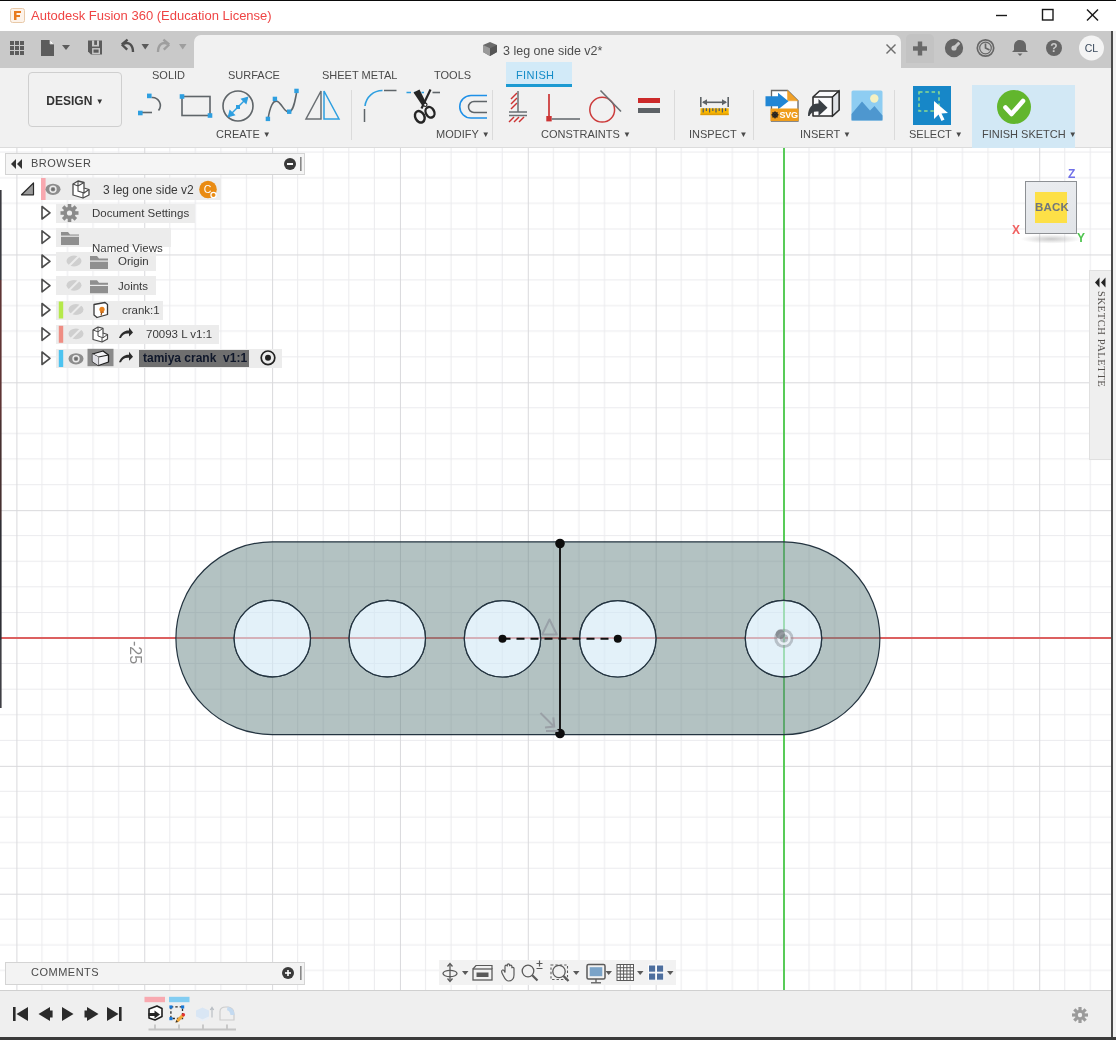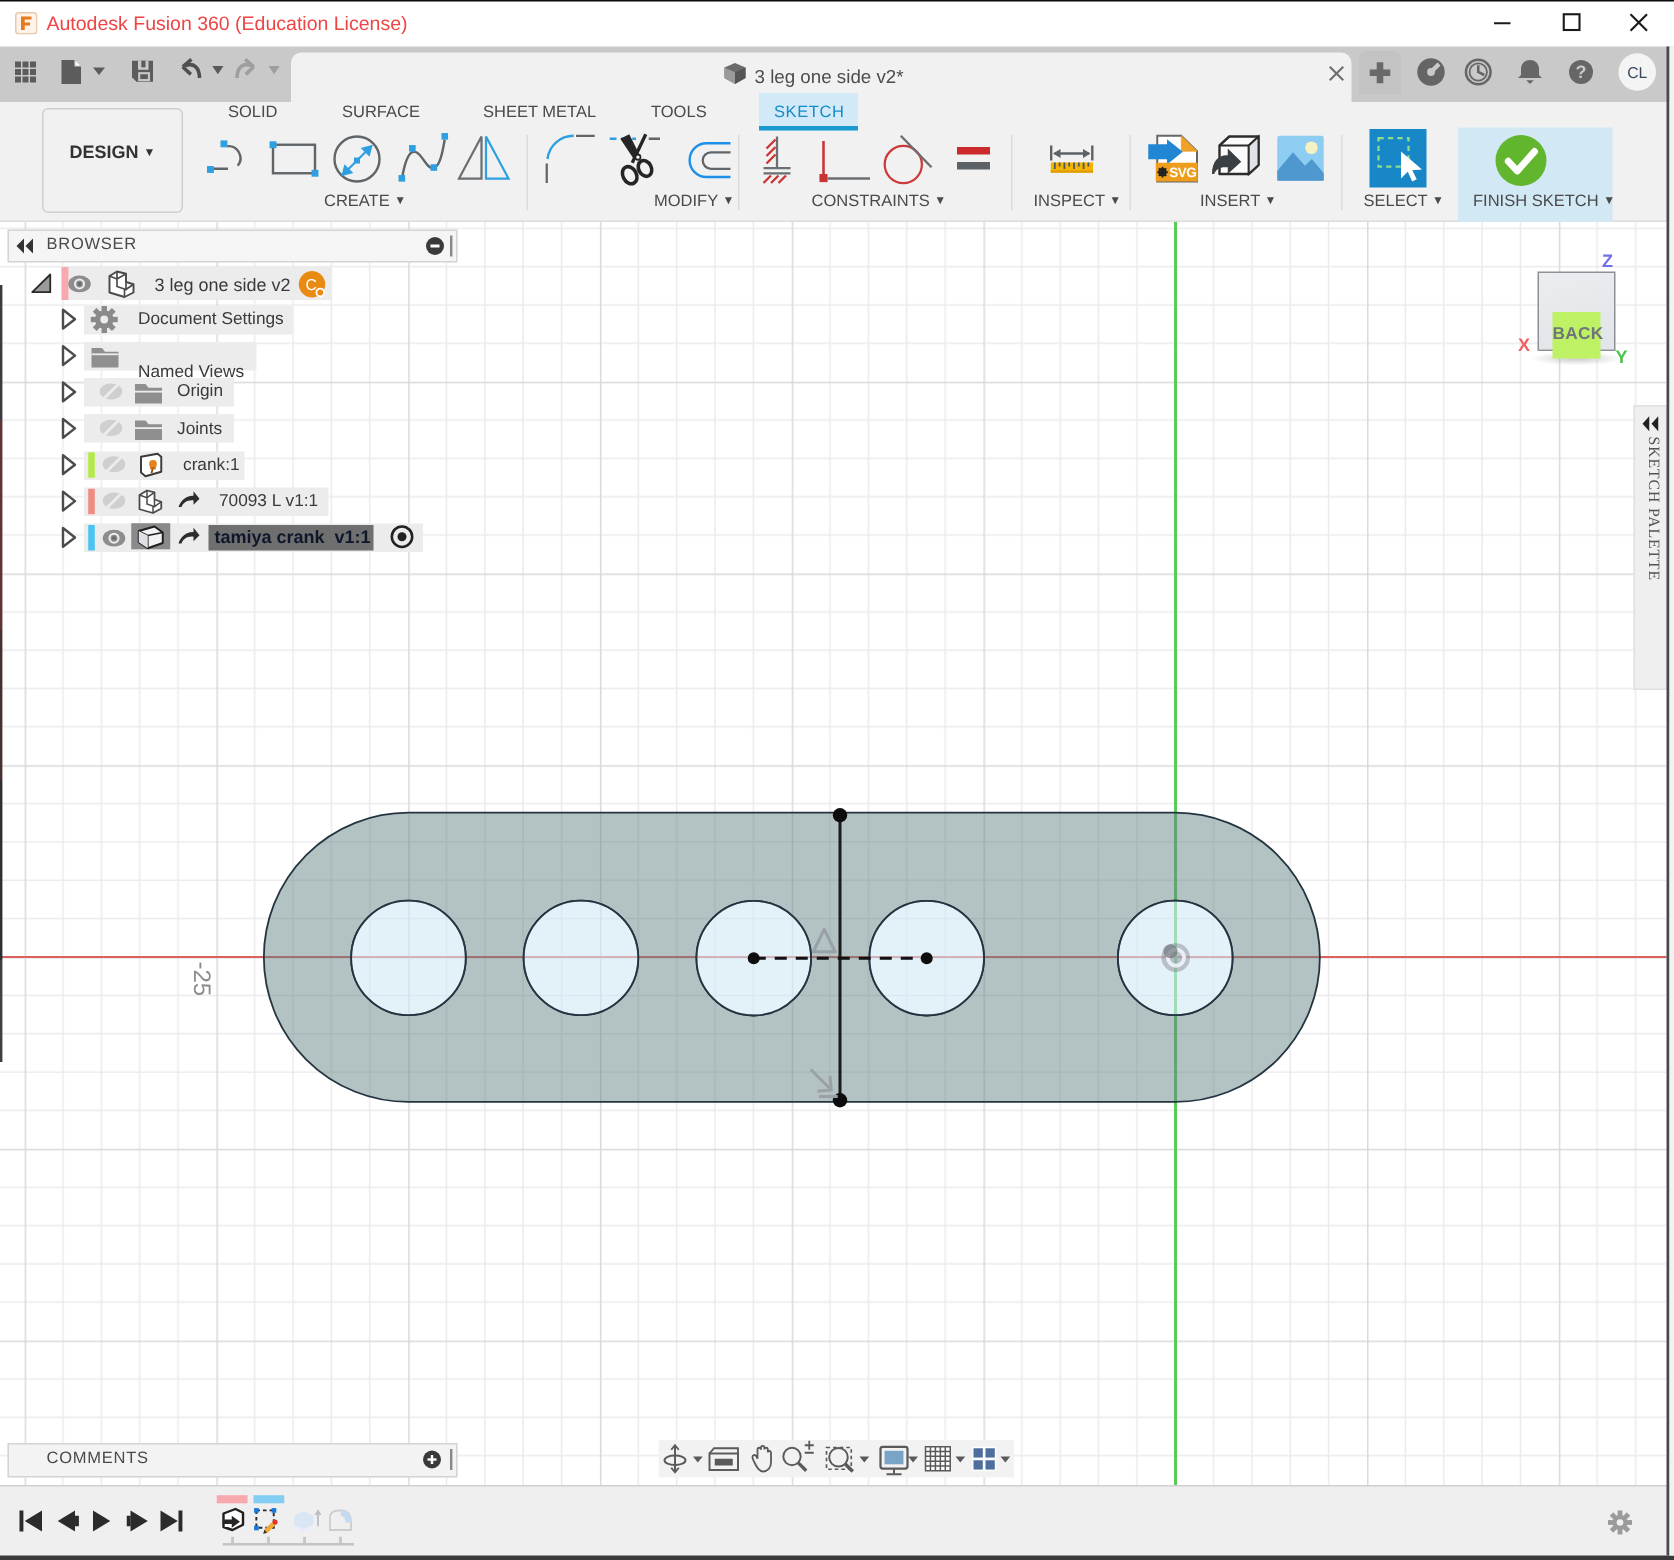--- a/index.html
+++ b/index.html
@@ -166,23 +166,23 @@
     <circle cx="114" cy="14" r="8" fill="#666"></circle>
     <text x="114" y="18.2" font-size="12" font-weight="bold" fill="#c9c9c9" text-anchor="middle">?</text>
 
     <circle cx="151.5" cy="14" r="12.5" fill="#f4f4f4"></circle>
     <text x="151.5" y="18" font-size="10.5" fill="#39495c" text-anchor="middle">CL</text>
   </svg>
 
   <div class="abs" style="left:0;top:68px;width:1111px;height:80px;background:#f1f1f1;border-bottom:1px solid #dcdcdc;"></div>
   <div class="abs" style="left:506px;top:62px;width:66px;height:25px;background:#d2eaf8;"></div>
   <div class="abs" style="left:506px;top:84px;width:66px;height:3px;background:#1b9ad2;"></div>
-  <div class="abs" style="left:516px;top:69px;font-size:11px;color:#148cc8;letter-spacing:0.4px;">SKETCH</div>
+  <div class="abs" style="left:516px;top:69px;font-size:11px;color:#148cc8;letter-spacing:0.4px;">FINISH</div>
   <div class="abs" style="left:972px;top:85px;width:103px;height:63px;background:#d2e8f5;"></div>
-  <div class="abs" style="left:28px;top:72px;width:94px;height:70px;border:1px solid #cfcfcf;border-radius:4px;font-size:12px;font-weight:bold;color:#333;text-align:center;line-height:57px;">DESIGN <span class="car">▼</span></div>
+  <div class="abs" style="left:28px;top:72px;width:94px;height:55px;border:1px solid #cfcfcf;border-radius:4px;font-size:12px;font-weight:bold;color:#333;text-align:center;line-height:57px;">DESIGN <span class="car">▼</span></div>
   <div class="rtab" style="left:152px;">SOLID</div>
   <div class="rtab" style="left:228px;">SURFACE</div>
   <div class="rtab" style="left:322px;">SHEET METAL</div>
   <div class="rtab" style="left:434px;">TOOLS</div>
   <div class="rsep" style="left:351px;"></div>
   <div class="rsep" style="left:492px;"></div>
   <div class="rsep" style="left:674px;"></div>
   <div class="rsep" style="left:753px;"></div>
   <div class="rsep" style="left:894px;"></div>
   <div class="rlabel" style="left:216px;">CREATE <span class="car">▼</span></div>
@@ -439,21 +439,21 @@
   <div class="tlabel" style="left:92px;top:207px;">Document Settings</div>
   <div class="tlabel" style="left:92px;top:242px;">Named Views</div>
   <div class="tlabel" style="left:118px;top:255px;">Origin</div>
   <div class="tlabel" style="left:118px;top:279.5px;">Joints</div>
   <div class="tlabel" style="left:122px;top:303.7px;">crank:1</div>
   <div class="tlabel" style="left:146px;top:328px;">70093 L v1:1</div>
   <div class="abs" style="left:139px;top:350px;width:110px;height:17px;background:#6f6f6f;color:#0f172a;font-size:12px;font-weight:bold;line-height:17px;padding-left:4px;">tamiya crank&nbsp; v1:1</div>
 
   <div class="abs" style="left:1018px;top:234px;width:66px;height:10px;background:radial-gradient(ellipse at center, rgba(150,150,150,0.5), rgba(150,150,150,0) 65%);"></div>
   <div class="abs" style="left:1025px;top:181px;width:52px;height:53px;background:linear-gradient(165deg,#ebedf0,#e1e4e8);border:1px solid #8d9094;"></div>
-  <div class="abs" style="left:1035px;top:208px;width:32px;height:31px;background:#bef264;color:#70757d;font-size:11.5px;font-weight:bold;letter-spacing:0.2px;text-align:center;line-height:31px;">BACK</div>
+  <div class="abs" style="left:1035px;top:192px;width:32px;height:31px;background:#fde047;color:#70757d;font-size:11.5px;font-weight:bold;letter-spacing:0.2px;text-align:center;line-height:31px;">BACK</div>
   <div class="abs" style="left:1068px;top:167px;font-size:12px;color:#7070e8;font-weight:bold;">Z</div>
   <div class="abs" style="left:1012px;top:223px;font-size:12px;color:#f06060;font-weight:bold;">X</div>
   <div class="abs" style="left:1077px;top:231px;font-size:12px;color:#4ec44e;font-weight:bold;">Y</div>
 
   <div class="abs" style="left:1089px;top:270px;width:23px;height:190px;background:#efefef;border:1px solid #e0e0e0;"></div>
   <svg class="abs" style="left:1094px;top:277px;" width="13" height="11" viewBox="0 0 13 11">
     <path d="M5.5,0.5 L1,5.5 L5.5,10.5 Z" fill="#222"></path>
       <path d="M11.5,0.5 L7,5.5 L11.5,10.5 Z" fill="#222"></path>
   </svg>
   <div class="abs" style="left:1107px;top:291px;width:110px;height:14px;font-family:'Liberation Serif',serif;font-size:10.5px;color:#55514e;letter-spacing:0.6px;transform:rotate(90deg);transform-origin:0 0;">SKETCH PALETTE</div>

